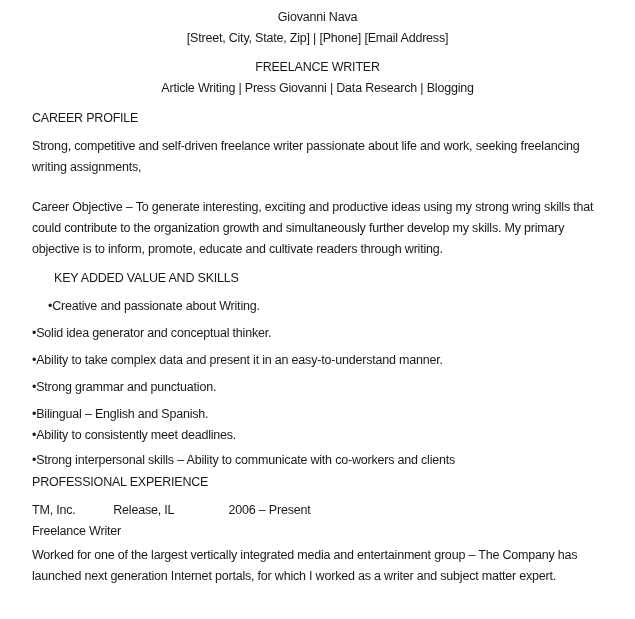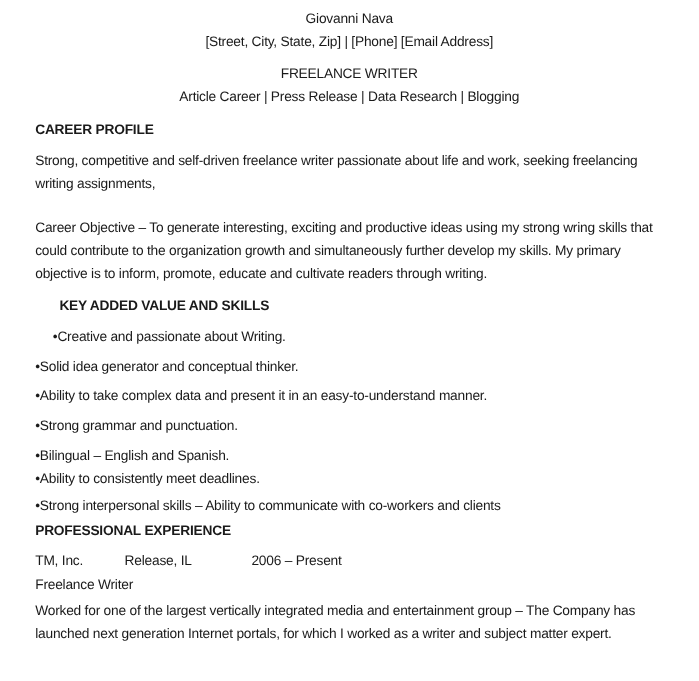--- a/index.html
+++ b/index.html
@@ -18,21 +18,21 @@
   }
   .page {
     width: 635px;
     height: 619px;
     padding: 7px 32px 0 32px;
   }
   .center { text-align: center; }
   .doc-title { margin-top: 8px; }
   h2 {
     font-size: 12.5px;
-    font-weight: 700;
+    font-weight: 400;
     line-height: 21px;
   }
   .heading-career   { margin-top: 9px; }
   .heading-skills   { margin-top: 8px; margin-left: 22px; }
   .heading-exp      { margin-top: 1px; }
   .para-1 { margin-top: 7px; }
   .para-2 { margin-top: 9px; }
   .para-3 { margin-top: 19px; }
   .bullet { margin-top: 6px; }
   .bullet.first { margin-top: 7px; margin-left: 16px; }
@@ -47,21 +47,21 @@
 </style>
 </head>
 <body>
 
 <div class="page">
 
   <header>
     <div class="center">Giovanni Nava</div>
     <div class="center">[Street, City, State, Zip] | [Phone] [Email Address]</div>
     <div class="center doc-title">FREELANCE WRITER</div>
-    <div class="center">Article Career | Press Release | Data Research | Blogging</div>
+    <div class="center">Article Writing | Press Giovanni | Data Research | Blogging</div>
   </header>
 
   <section>
     <h2 class="heading-career">CAREER PROFILE</h2>
     <p class="para-1">Strong, competitive and self-driven freelance writer passionate about life and work, seeking freelancing writing assignments,</p>
     <p class="para-3">Career Objective – To generate interesting, exciting and productive ideas using my strong wring skills that could contribute to the organization growth and simultaneously further develop my skills. My primary objective is to inform, promote, educate and cultivate readers through writing.</p>
   </section>
 
   <section>
     <h2 class="heading-skills">KEY ADDED VALUE AND SKILLS</h2>

